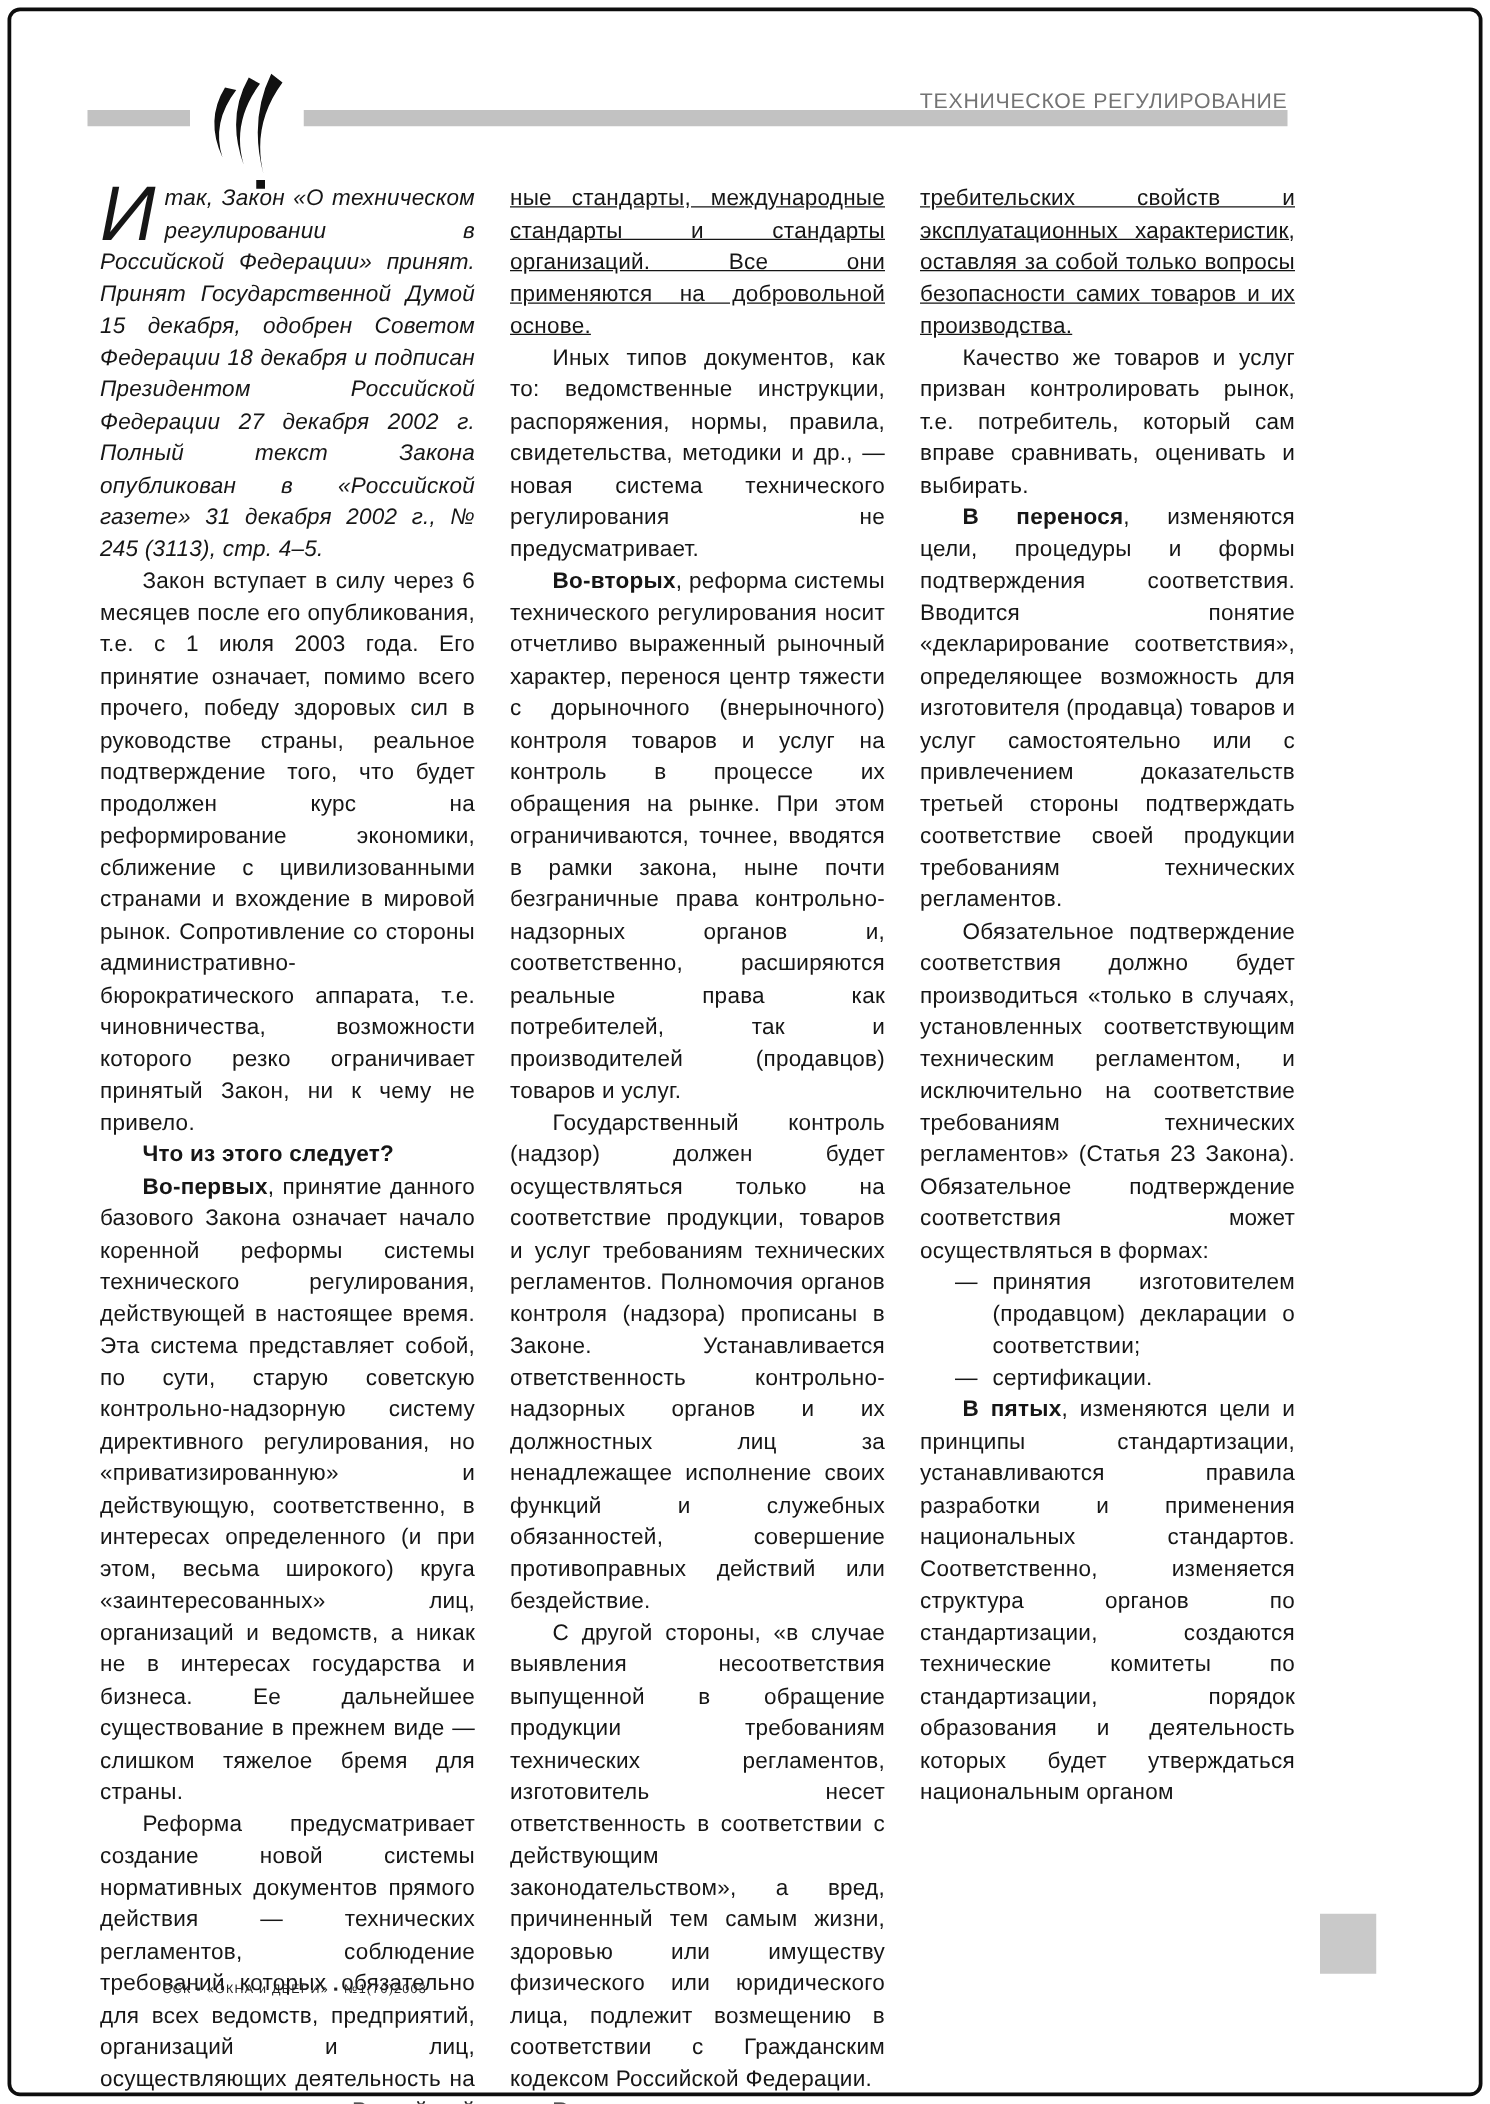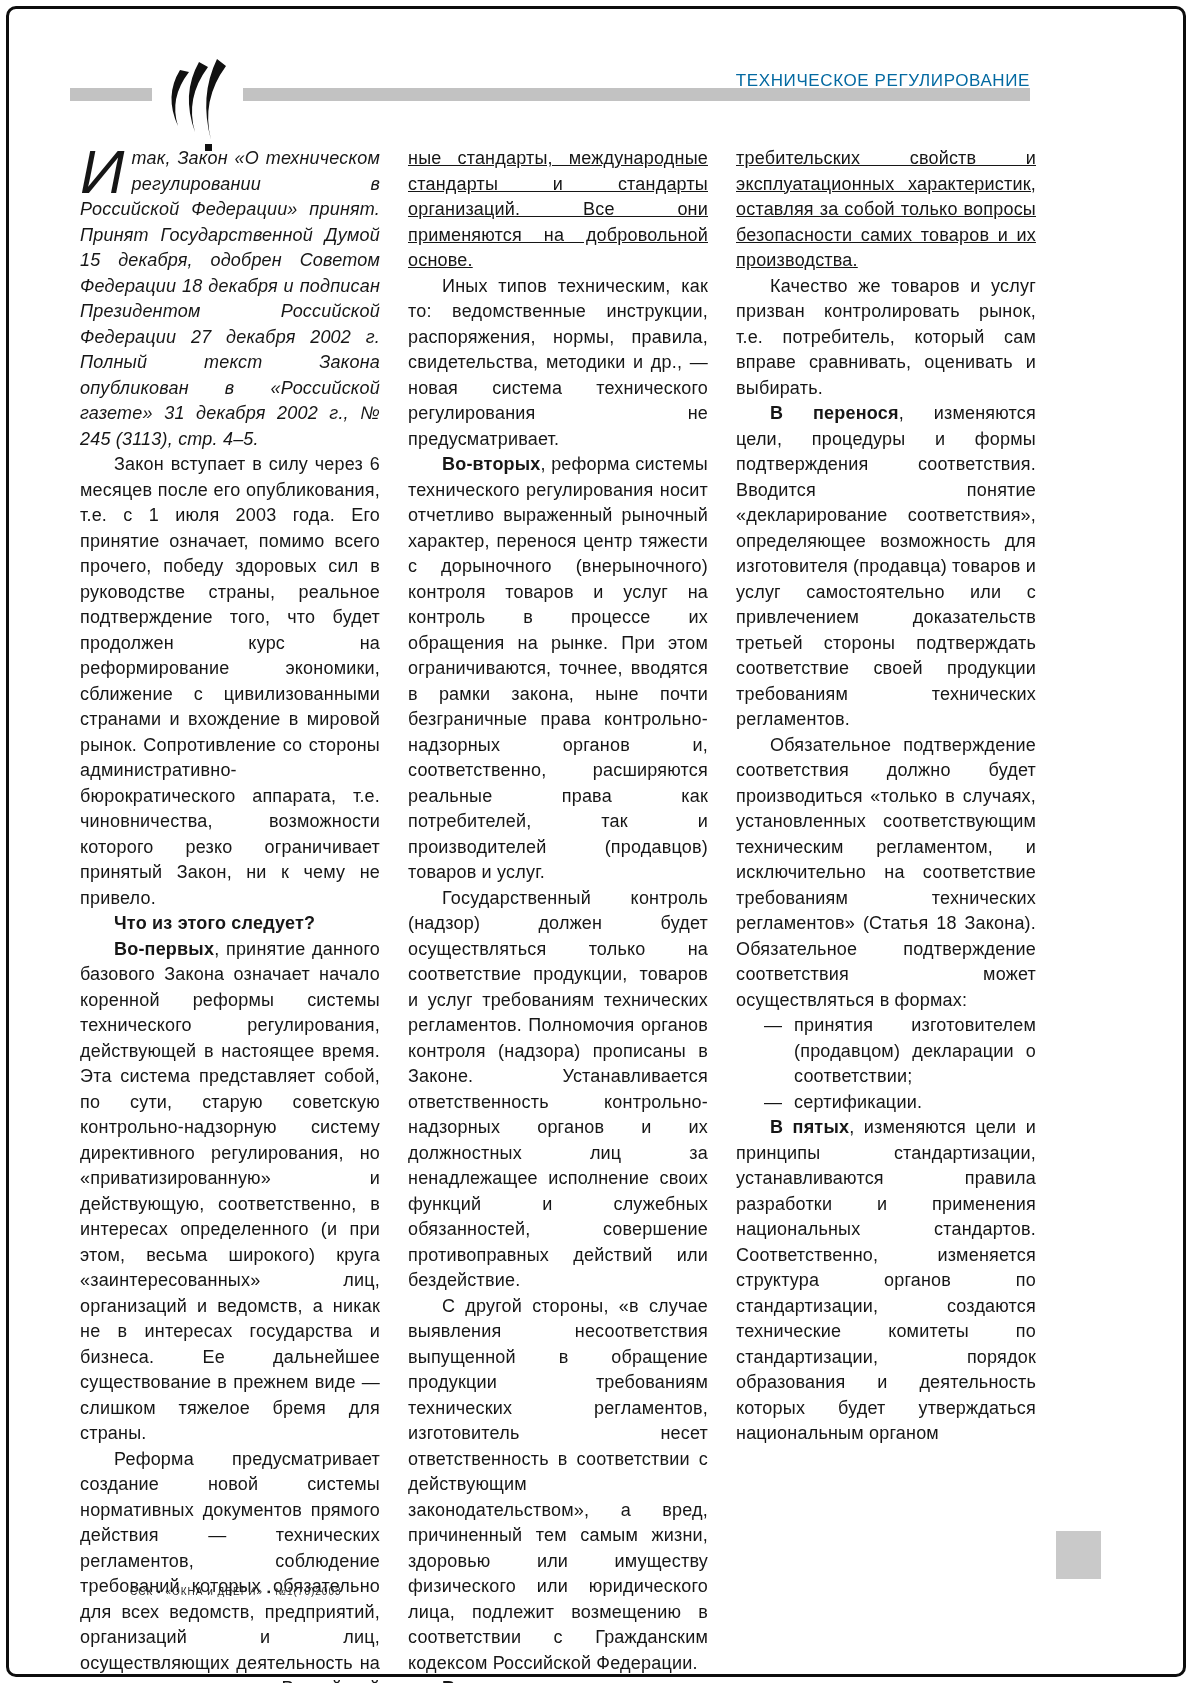--- a/index.html
+++ b/index.html
@@ -8,21 +8,21 @@
     font-family:"Liberation Sans",sans-serif;color:#161616;overflow:hidden;
   }
   .frame{position:absolute;inset:6px;border:3px solid #0d0d0d;border-radius:10px;pointer-events:none;}
   
   .bar{position:absolute;top:88px;height:13px;background:#c2c2c2;}
   .bar-left{left:70px;width:82px;}
   .bar-right{left:243px;right:162px;}
   .logo{position:absolute;left:158px;top:56px;width:76px;height:98px;}
   .header-title{
     position:absolute;right:162px;top:71px;font-size:17px;letter-spacing:.6px;
-    color:#0369a1;white-space:nowrap;
+    color:#737373;white-space:nowrap;
   }
   
   .content{position:absolute;left:80px;top:146px;width:958px;display:flex;gap:28px;}
   .col{width:300px;flex:none;}
   .col p{
     margin:0;text-indent:34px;text-align:justify;
     font-size:18px;line-height:25.5px;letter-spacing:.2px;
   }
   .col p.noindent{text-indent:0;text-decoration:underline;}
   .col p.h{font-weight:bold;}
@@ -63,31 +63,31 @@
 <div class="content">
   <div class="col">
       <p class="lead"><span class="dropcap">И</span>так, Закон «О техническом регулировании в Российской Федерации» принят. Принят Государственной Думой 15 декабря, одобрен Советом Федерации 18 декабря и подписан Президентом Российской Федерации 27 декабря 2002 г. Полный текст Закона опубликован в «Российской газете» 31 декабря 2002 г., № 245 (3113), стр. 4–5.</p>
       <p>Закон вступает в силу через 6 месяцев после его опубликования, т.е. с 1 июля 2003 года. Его принятие означает, помимо всего прочего, победу здоровых сил в руководстве страны, реальное подтверждение того, что будет продолжен курс на реформирование экономики, сближение с цивилизованными странами и вхождение в мировой рынок. Сопротивление со стороны административно-бюрократического аппарата, т.е. чиновничества, возможности которого резко ограничивает принятый Закон, ни к чему не привело.</p>
       <p class="h">Что из этого следует?</p>
       <p><b>Во-первых</b>, принятие данного базового Закона означает начало коренной реформы системы технического регулирования, действующей в настоящее время. Эта система представляет собой, по сути, старую советскую контрольно-надзорную систему директивного регулирования, но «приватизированную» и действующую, соответственно, в интересах определенного (и при этом, весьма широкого) круга «заинтересованных» лиц, организаций и ведомств, а никак не в интересах государства и бизнеса. Ее дальнейшее существование в прежнем виде — слишком тяжелое бремя для страны.</p>
       <p>Реформа предусматривает создание новой системы нормативных документов прямого действия — технических регламентов, соблюдение требований которых обязательно для всех ведомств, предприятий, организаций и лиц, осуществляющих деятельность на территории Российской Федерации.</p>
     </div>
   <div class="col">
       <p class="noindent">ные стандарты, международные стандарты и стандарты организаций. Все они применяются на добровольной основе.</p>
-      <p>Иных типов техническим, как то: ведомственные инструкции, распоряжения, нормы, правила, свидетельства, методики и др., — новая система технического регулирования не предусматривает.</p>
+      <p>Иных типов документов, как то: ведомственные инструкции, распоряжения, нормы, правила, свидетельства, методики и др., — новая система технического регулирования не предусматривает.</p>
       <p><b>Во-вторых</b>, реформа системы технического регулирования носит отчетливо выраженный рыночный характер, перенося центр тяжести с дорыночного (внерыночного) контроля товаров и услуг на контроль в процессе их обращения на рынке. При этом ограничиваются, точнее, вводятся в рамки закона, ныне почти безграничные права контрольно-надзорных органов и, соответственно, расширяются реальные права как потребителей, так и производителей (продавцов) товаров и услуг.</p>
       <p>Государственный контроль (надзор) должен будет осуществляться только на соответствие продукции, товаров и услуг требованиям технических регламентов. Полномочия органов контроля (надзора) прописаны в Законе. Устанавливается ответственность контрольно-надзорных органов и их должностных лиц за ненадлежащее исполнение своих функций и служебных обязанностей, совершение противоправных действий или бездействие.</p>
       <p>С другой стороны, «в случае выявления несоответствия выпущенной в обращение продукции требованиям технических регламентов, изготовитель несет ответственность в соответствии с действующим законодательством», а вред, причиненный тем самым жизни, здоровью или имуществу физического или юридического лица, подлежит возмещению в соответствии с Гражданским кодексом Российской Федерации.</p>
       <p><b>В третьих</b>, государство снимает с себя все вопросы и проблемы, связанные с контролем качества выпускаемой и импортируемой продукции, в т.ч. контролем ее по-</p>
     </div>
   <div class="col">
       <p class="noindent">требительских свойств и эксплуатационных характеристик, оставляя за собой только вопросы безопасности самих товаров и их производства.</p>
       <p>Качество же товаров и услуг призван контролировать рынок, т.е. потребитель, который сам вправе сравнивать, оценивать и выбирать.</p>
       <p><b>В перенося</b>, изменяются цели, процедуры и формы подтверждения соответствия. Вводится понятие «декларирование соответствия», определяющее возможность для изготовителя (продавца) товаров и услуг самостоятельно или с привлечением доказательств третьей стороны подтверждать соответствие своей продукции требованиям технических регламентов.</p>
-      <p>Обязательное подтверждение соответствия должно будет производиться «только в случаях, установленных соответствующим техническим регламентом, и исключительно на соответствие требованиям технических регламентов» (Статья 18 Закона). Обязательное подтверждение соответствия может осуществляться в формах:</p>
+      <p>Обязательное подтверждение соответствия должно будет производиться «только в случаях, установленных соответствующим техническим регламентом, и исключительно на соответствие требованиям технических регламентов» (Статья 23 Закона). Обязательное подтверждение соответствия может осуществляться в формах:</p>
       <p class="li"><span class="dash">—</span>принятия изготовителем (продавцом) декларации о соответствии;</p>
       <p class="li"><span class="dash">—</span>сертификации.</p>
       <p><b>В пятых</b>, изменяются цели и принципы стандартизации, устанавливаются правила разработки и применения национальных стандартов. Соответственно, изменяется структура органов по стандартизации, создаются технические комитеты по стандартизации, порядок образования и деятельность которых будет утверждаться национальным органом</p>
     </div>
 </div>
 
 <div class="footer">ССК ▪ «ОКНА и ДВЕРИ» ▪ №1(70)2003</div>
 <div class="corner-square"></div>
 
 </body></html>

